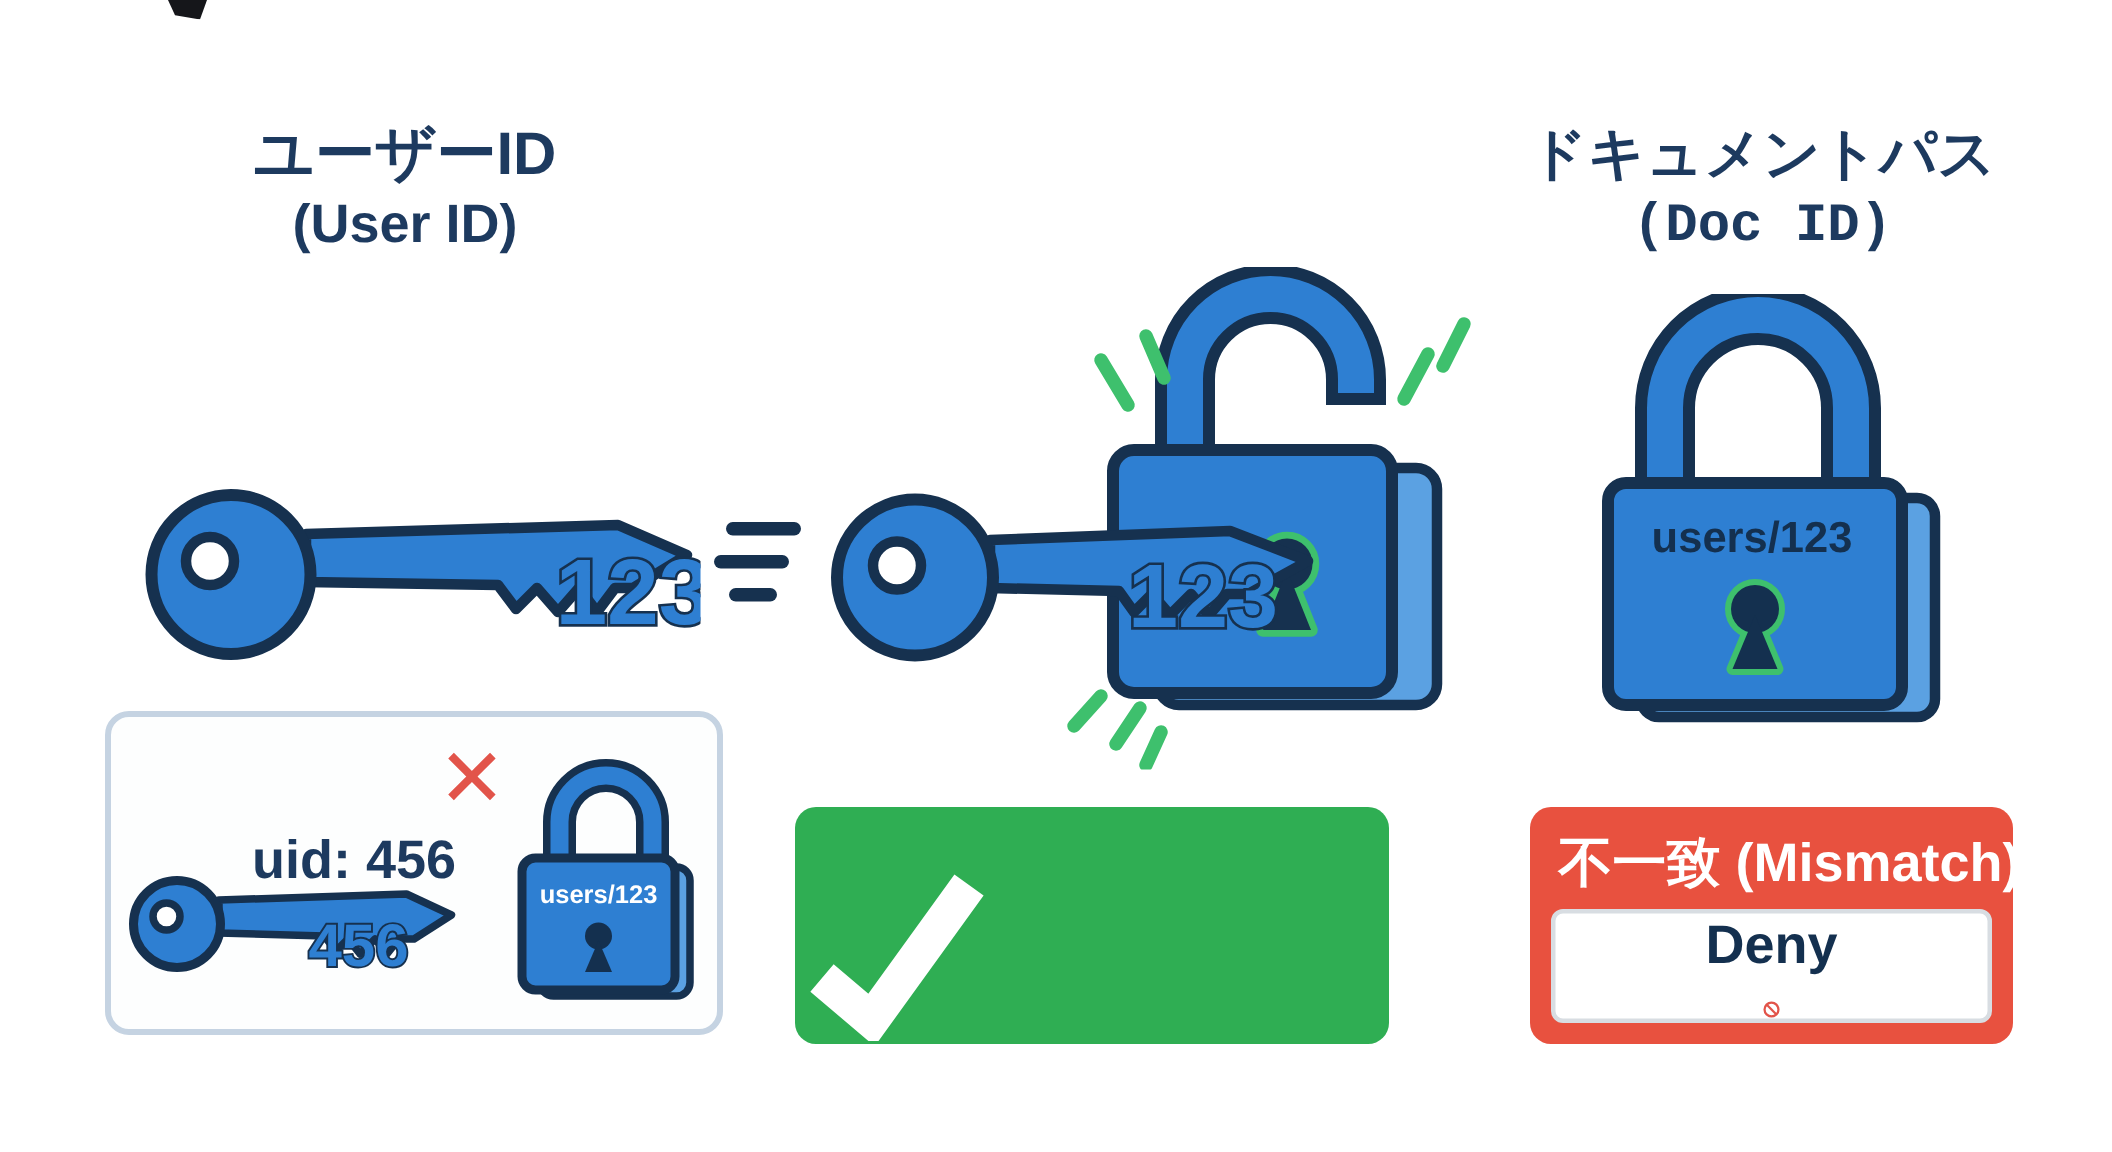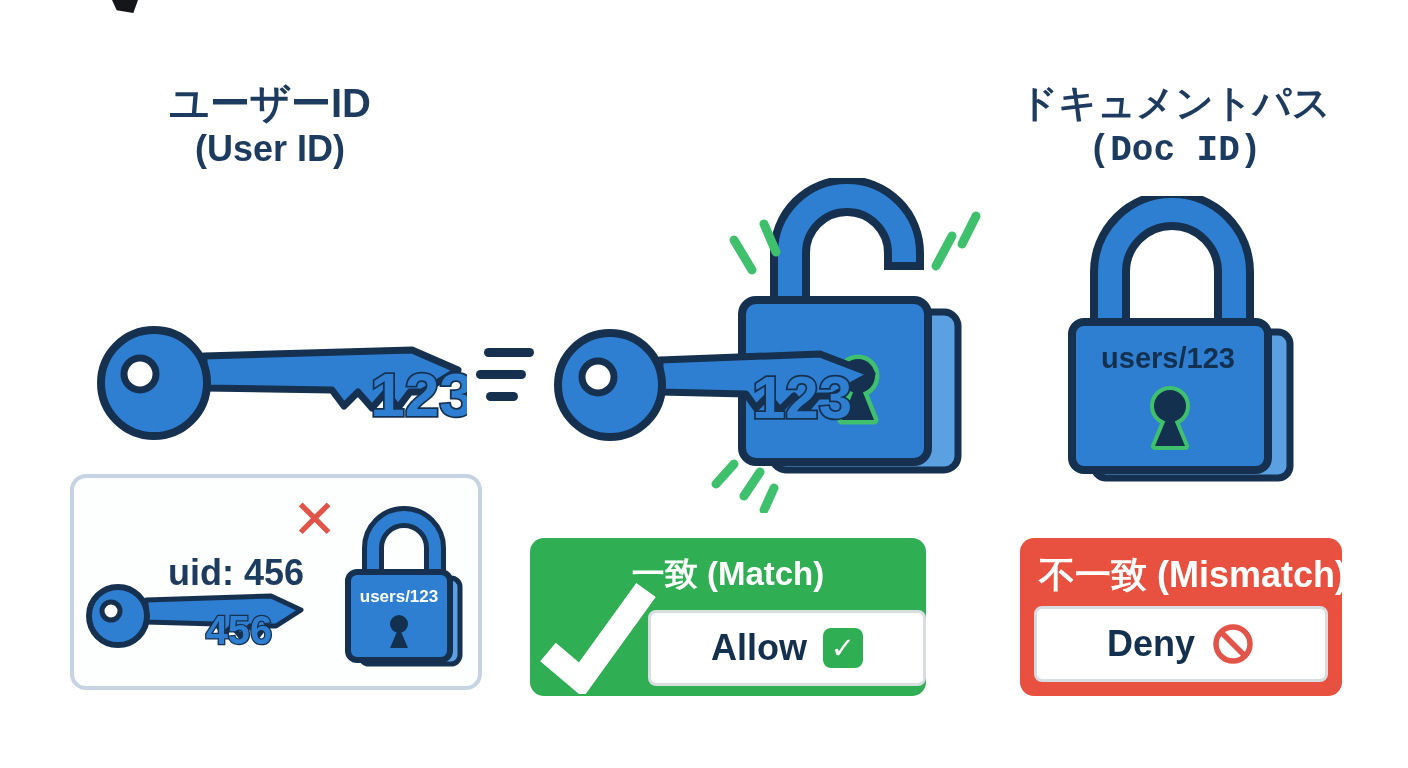--- a/index.html
+++ b/index.html
@@ -43,21 +43,21 @@
   #big-check{left:6px;top:44px;}
   #allow-pill{left:118px;top:72px;width:272px;height:70px;background:#fff;border:3px solid #d8dde2;
               border-radius:8px;display:flex;align-items:center;justify-content:center;gap:16px;}
   #allow-pill .action{font-size:36px;font-weight:bold;color:#14304f;}
   .check-sq{width:40px;height:40px;background:#2fae53;border-radius:8px;color:#fff;font-size:29px;
             font-weight:bold;display:flex;align-items:center;justify-content:center;}
   
   #deny-box{left:1020px;top:538px;width:322px;height:158px;background:#e8513f;border-radius:14px;}
   #deny-title{left:0;top:13px;width:100%;text-align:center;font-size:36px;font-weight:bold;color:#ffffff;margin-left:12px;}
   #deny-pill{left:14px;top:68px;width:294px;height:76px;background:#fff;border:3px solid #d8dde2;
-             border-radius:8px;display:flex;align-items:center;justify-content:center;gap:16px;box-sizing:border-box;}
+             border-radius:8px;display:flex;align-items:center;justify-content:center;gap:16px;box-sizing:border-box;flex-direction:column;}
   #deny-pill .action{font-size:36px;font-weight:bold;color:#14304f;}
   svg text{font-family:"Liberation Sans","DejaVu Sans",sans-serif;}
 </style>
 </head>
 <body>
 
 <div class="canvas">
 
   <div id="stray" class="abs"></div>
 
@@ -148,28 +148,23 @@
       <rect x="8" y="72" width="102" height="88" rx="9" fill="#2e7fd2" stroke="#16314f" stroke-width="6"></rect>
       <text x="59" y="102" text-anchor="middle" font-size="17" font-weight="bold" fill="#ffffff">users/123</text>
       <g>
         <circle cx="59" cy="124" r="9" fill="#14304f"></circle>
         <path d="M 59 127 L 50 148 L 68 148 Z" fill="#14304f"></path>
       </g>
     </svg>
   </div>
 
   <div id="match-box" class="abs">
-    <div id="match-title" class="abs">一致 (Match)</div>
     <svg id="big-check" class="abs" width="120" height="112" viewBox="0 0 120 112">
       <path d="M 12 70 L 45 98 L 110 8" fill="none" stroke="#ffffff" stroke-width="24" stroke-linejoin="miter"></path>
     </svg>
-    <div id="allow-pill" class="abs">
-      <span class="action">Allow</span>
-      <span class="check-sq">✓</span>
-    </div>
   </div>
 
   <div id="deny-box" class="abs">
     <div id="deny-title" class="abs">不一致 (Mismatch)</div>
     <div id="deny-pill" class="abs">
       <span class="action">Deny</span>
       <svg width="44" height="44" viewBox="0 0 44 44">
         <circle cx="22" cy="22" r="17" fill="none" stroke="#e2544a" stroke-width="5.5"></circle>
         <line x1="10.5" y1="10.5" x2="33.5" y2="33.5" stroke="#e2544a" stroke-width="5.5"></line>
       </svg>

